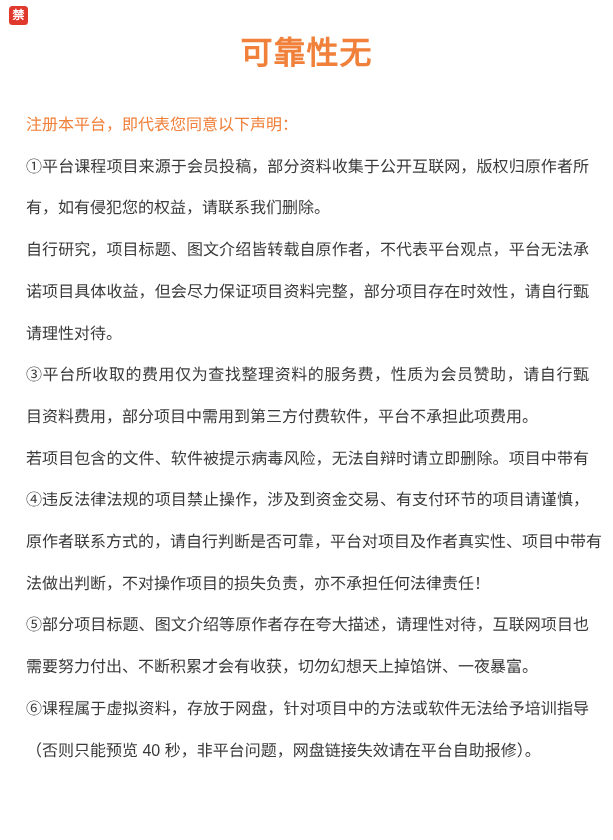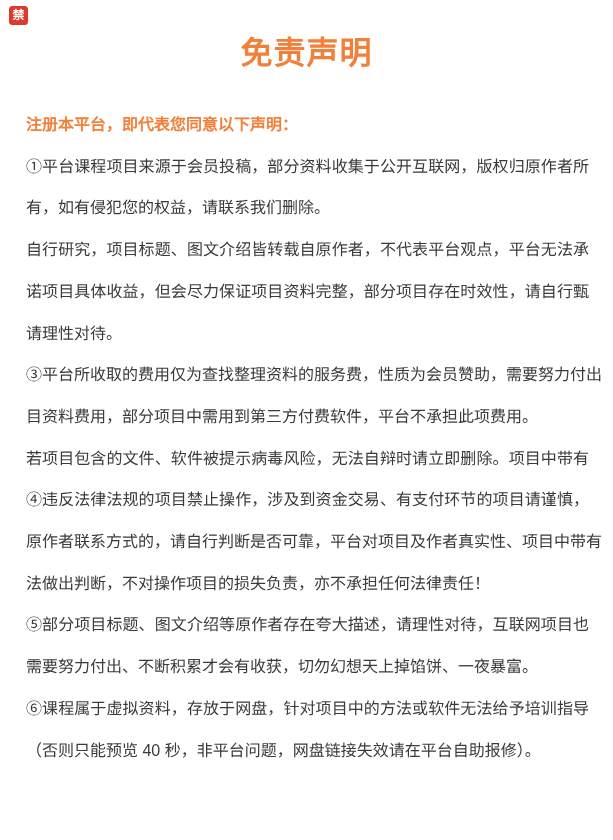--- a/index.html
+++ b/index.html
@@ -51,49 +51,49 @@
     text-align:justify;
     text-align-last:justify;
     white-space:nowrap;
   }
   .line.last{
     text-align-last:left;
     white-space:normal;
   }
   .intro{
     color:var(--accent);
-    font-weight:bold;
+    font-weight:normal;
   }
 </style>
 </head>
 <body>
 
 <span class="emoji-badge">禁</span>
 
-<h1 class="page-title">免责声明</h1>
+<h1 class="page-title">可靠性无</h1>
 
 <div class="content">
 
   <div class="para">
     <div class="line intro last">注册本平台，即代表您同意以下声明：</div>
   </div>
 
   <div class="para">
     <div class="line">①平台课程项目来源于会员投稿，部分资料收集于公开互联网，版权归原作者所</div>
     <div class="line last">有，如有侵犯您的权益，请联系我们删除。</div>
   </div>
 
   <div class="para">
     <div class="line">自行研究，项目标题、图文介绍皆转载自原作者，不代表平台观点，平台无法承</div>
     <div class="line">诺项目具体收益，但会尽力保证项目资料完整，部分项目存在时效性，请自行甄</div>
     <div class="line last">请理性对待。</div>
   </div>
 
   <div class="para">
-    <div class="line">③平台所收取的费用仅为查找整理资料的服务费，性质为会员赞助，需要努力付出</div>
+    <div class="line">③平台所收取的费用仅为查找整理资料的服务费，性质为会员赞助，请自行甄</div>
     <div class="line last">目资料费用，部分项目中需用到第三方付费软件，平台不承担此项费用。</div>
   </div>
 
   <div class="para">
     <div class="line">若项目包含的文件、软件被提示病毒风险，无法自辩时请立即删除。项目中带有</div>
     <div class="line">④违反法律法规的项目禁止操作，涉及到资金交易、有支付环节的项目请谨慎，</div>
     <div class="line">原作者联系方式的，请自行判断是否可靠，平台对项目及作者真实性、项目中带有</div>
     <div class="line last">法做出判断，不对操作项目的损失负责，亦不承担任何法律责任！</div>
   </div>
 

